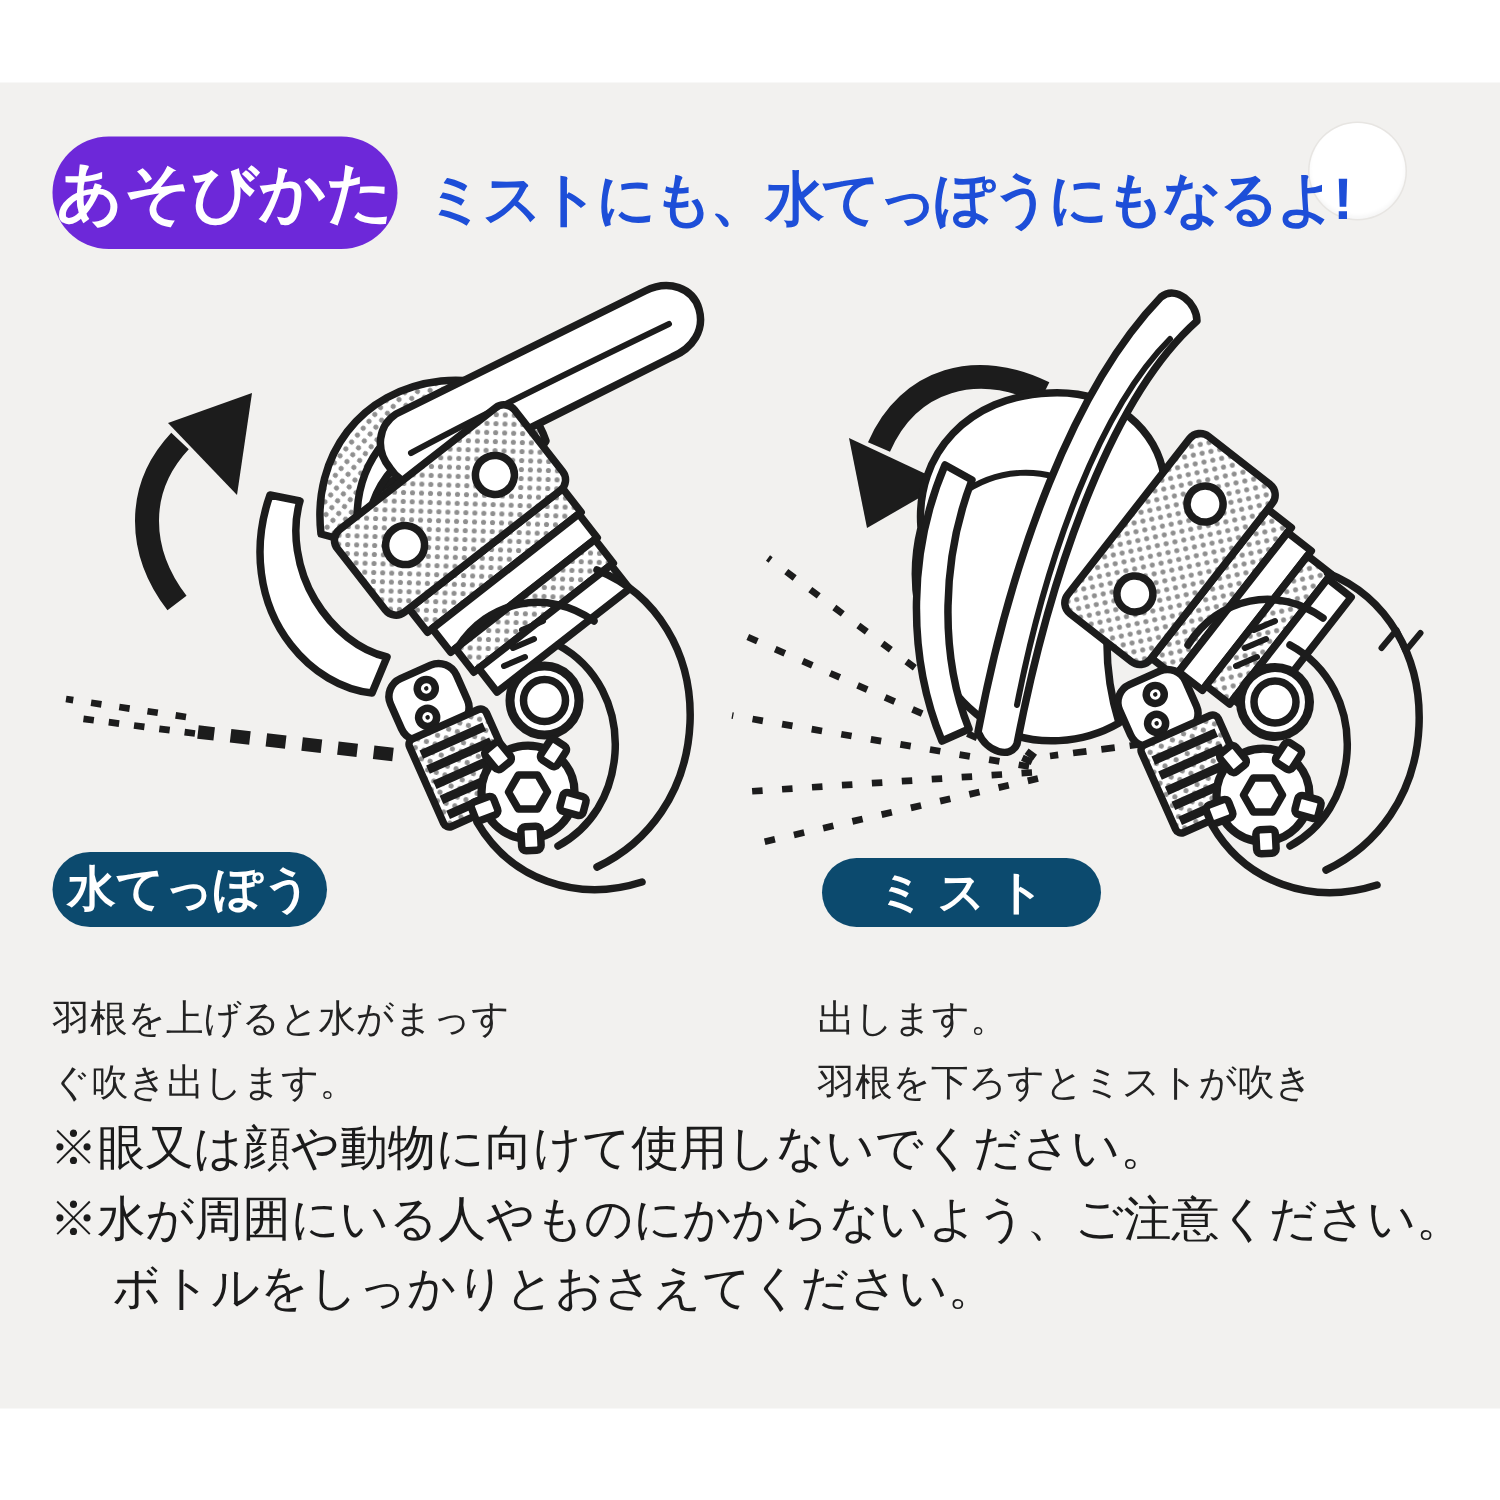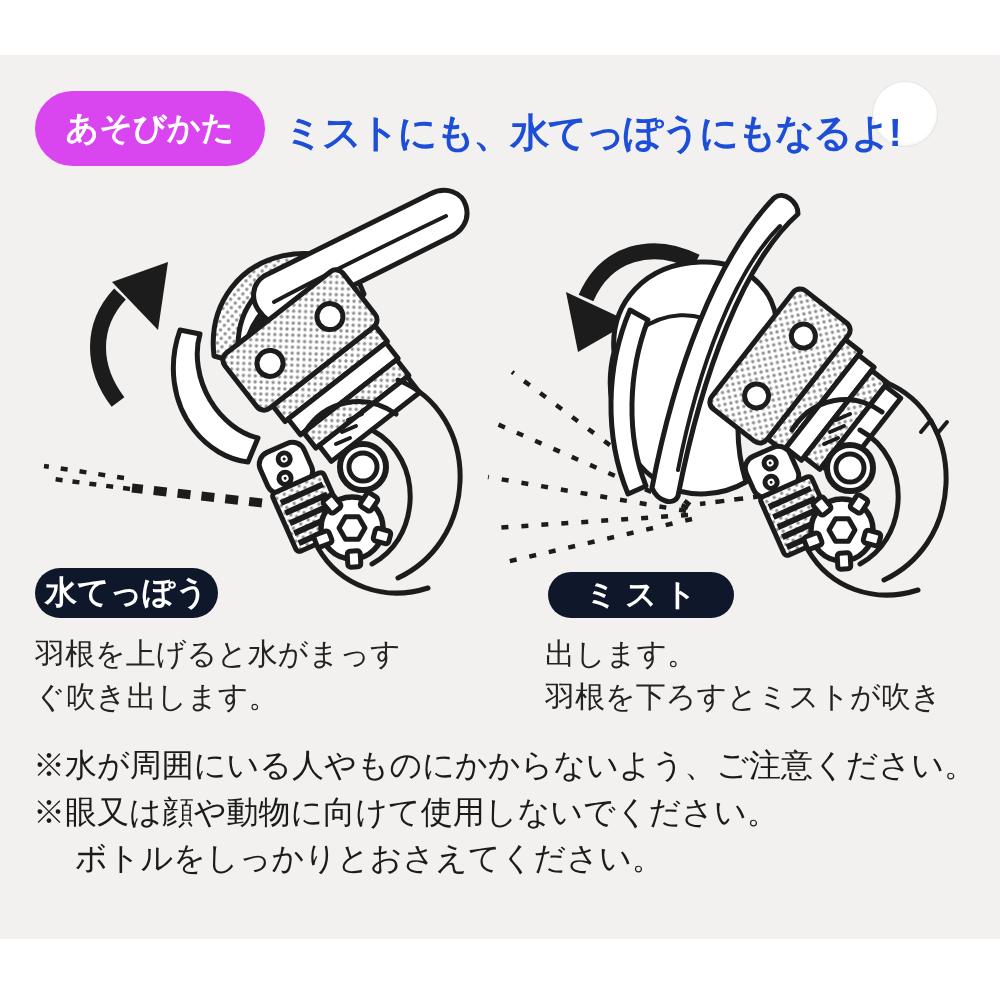--- a/index.html
+++ b/index.html
@@ -13,41 +13,41 @@
     position:absolute;left:0;top:55px;width:1000px;height:884px;
     background:#f2f1ef;
   }
   .punch-hole{
     position:absolute;left:873px;top:82px;width:64px;height:64px;
     border-radius:50%;background:#ffffff;
     box-shadow:0 0 0 1px #e7e5e2, inset 0 -2px 3px rgba(0,0,0,0.04);
   }
   .header-badge{
     position:absolute;left:35px;top:91px;width:230px;height:75px;
-    background:#d946ef;border-radius:38px;
-    color:#fff;font-weight:bold;font-size:33px;
+    background:#6d28d9;border-radius:38px;
+    color:#fff;font-weight:bold;font-size:44px;
     display:flex;align-items:center;justify-content:center;
     letter-spacing:0px;white-space:nowrap;
   }
   .headline{
     position:absolute;left:284px;top:106px;
     font-size:39px;font-weight:bold;letter-spacing:-2px;
     white-space:nowrap;color:#1d4ed8;
   }
   .art{position:absolute;left:0;top:0;width:1000px;height:1000px;}
   .pill{
-    position:absolute;background:#0f172a;color:#fff;font-weight:bold;
+    position:absolute;background:#0c4a6e;color:#fff;font-weight:bold;
     border-radius:26px;display:flex;align-items:center;justify-content:center;
     white-space:nowrap;
   }
   .pill-watergun{left:35px;top:568px;width:183px;height:50px;font-size:32px;}
   .pill-mist{left:548px;top:572px;width:178px;height:46px;font-size:31px;letter-spacing:8px;padding-left:8px;text-align:center;}
   .desc{
-    position:absolute;font-size:30px;line-height:43px;color:#232323;
-    white-space:nowrap;letter-spacing:0px;
+    position:absolute;font-size:25px;line-height:43px;color:#232323;
+    white-space:nowrap;letter-spacing:0px;margin-top:26px;
   }
   .desc-left{left:35px;top:632px;}
   .desc-right{left:545px;top:632px;}
   .notes{
     position:absolute;left:33px;top:742px;
     font-size:32px;line-height:46.5px;color:#1b1b1b;white-space:nowrap;
   }
   .note-indent{padding-left:42px;}
 </style>
 </head>
@@ -242,16 +242,16 @@
 <div class="desc desc-left">
   <div>羽根を上げると水がまっす</div>
   <div>ぐ吹き出します。</div>
 </div>
 <div class="desc desc-right">
   <div>出します。</div>
   <div>羽根を下ろすとミストが吹き</div>
 </div>
 
 <div class="notes">
+  <div>※眼又は顔や動物に向けて使用しないでください。</div>
   <div>※水が周囲にいる人やものにかからないよう、ご注意ください。</div>
-  <div>※眼又は顔や動物に向けて使用しないでください。</div>
   <div class="note-indent">ボトルをしっかりとおさえてください。</div>
 </div>
 
 </body></html>

